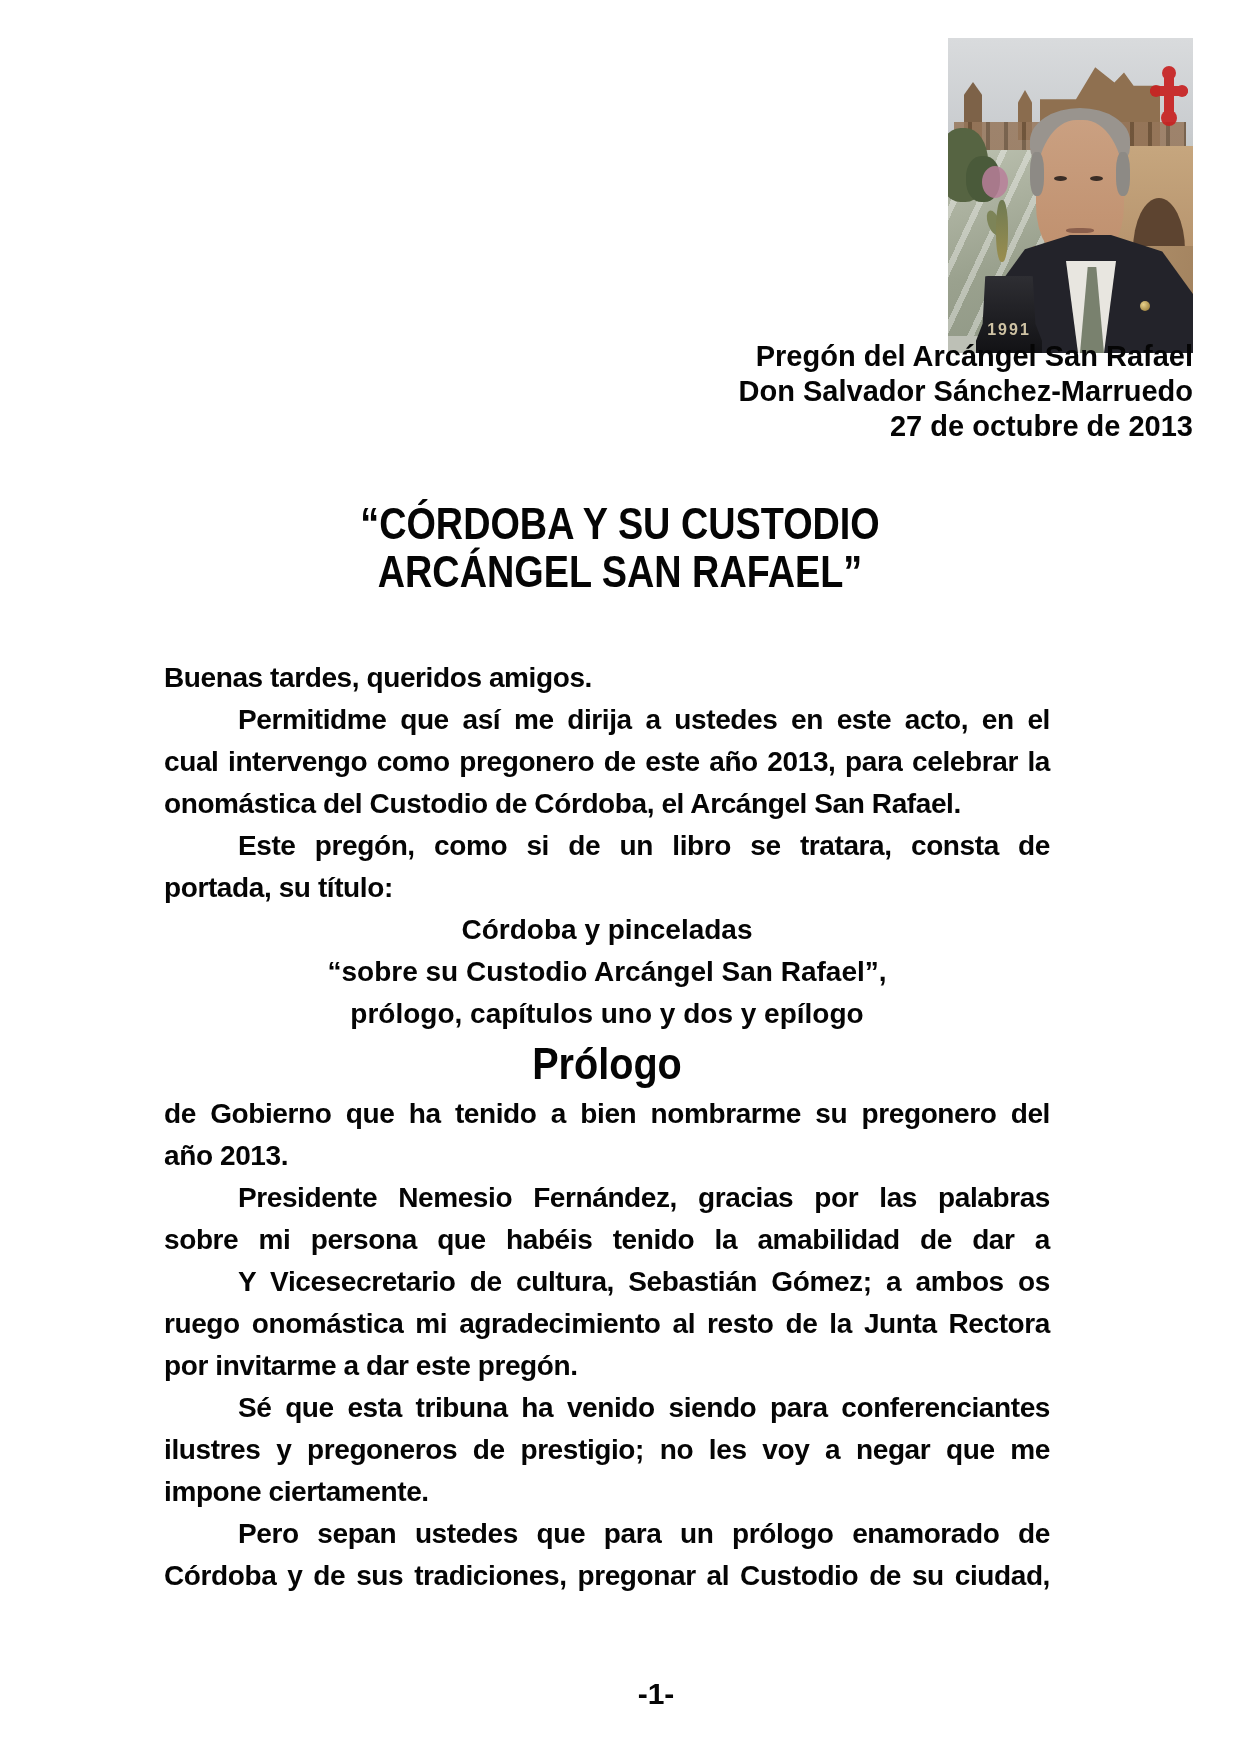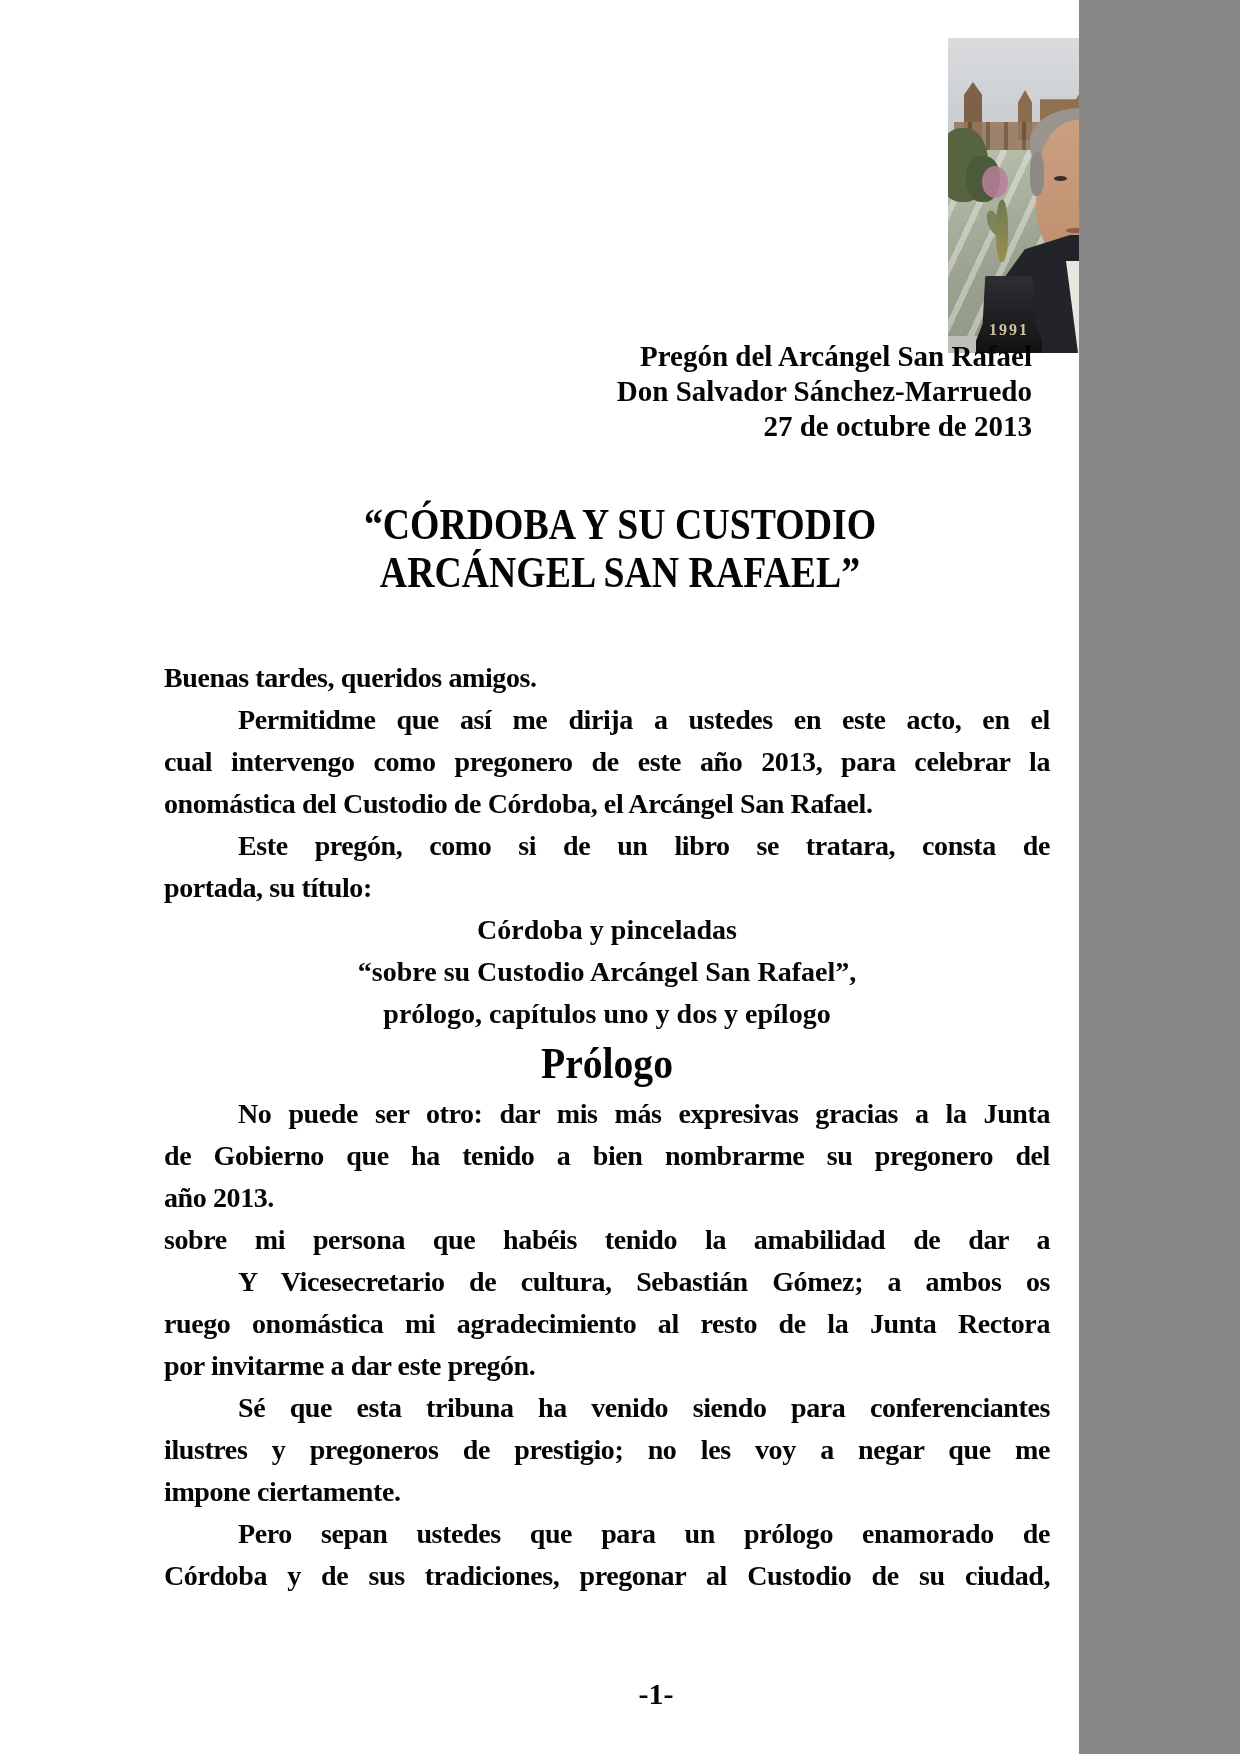--- a/index.html
+++ b/index.html
@@ -1,17 +1,17 @@
 <!DOCTYPE html>
 <html><head>
 <meta charset="utf-8">
 <style>
   html,body{margin:0;padding:0;background:#888;}
-  .page{position:relative;width:1043px;height:1754px;background:#fff;overflow:hidden;
-        font-family:Liberation Serif, serif;color:#050505;padding-left:36px;}
+  .page{position:relative;width:1240px;height:1754px;background:#fff;overflow:hidden;
+        font-family:Liberation Sans, sans-serif;color:#050505;}
 
   
   .photo{position:absolute;left:948px;top:38px;width:245px;height:315px;overflow:hidden;
          background:linear-gradient(#d9dbdd,#c9cccf 30%,#bdc0b6 48%);}
   .city{position:absolute;left:0;top:20px;width:100%;height:92px;}
   .tower-left{position:absolute;left:16px;top:24px;width:18px;height:58px;background:#7d6248;
               clip-path:polygon(50% 0,100% 22%,100% 100%,0 100%,0 22%);}
   .tower-left2{position:absolute;left:70px;top:32px;width:14px;height:50px;background:#8a6c4e;
               clip-path:polygon(50% 0,100% 25%,100% 100%,0 100%,0 25%);}
   .cath-main{position:absolute;left:92px;top:6px;width:120px;height:84px;background:#8f7050;
@@ -151,23 +151,23 @@
       <div class="ln left">Buenas tardes, queridos amigos.</div>
       <div class="ln jus ind">Permitidme que así me dirija a ustedes en este acto, en el</div>
       <div class="ln jus">cual intervengo como pregonero de este año 2013, para celebrar la</div>
       <div class="ln left">onomástica del Custodio de Córdoba, el Arcángel San Rafael.</div>
       <div class="ln jus ind">Este pregón, como si de un libro se tratara, consta de</div>
       <div class="ln left">portada, su título:</div>
       <div class="ln ctr">Córdoba y pinceladas</div>
       <div class="ln ctr">“sobre su Custodio Arcángel San Rafael”,</div>
       <div class="ln ctr">prólogo, capítulos uno y dos y epílogo</div>
       <div class="ln head">Prólogo</div>
-      <div class="ln jus ind">No puede ser otro: dar mis más expresivas gracias a la Junta</div>
       <div class="ln jus">de Gobierno que ha tenido a bien nombrarme su pregonero del</div>
       <div class="ln left">año 2013.</div>
+      <div class="ln jus ind">Presidente Nemesio Fernández, gracias por las palabras</div>
       <div class="ln jus">sobre mi persona que habéis tenido la amabilidad de dar a</div>
       <div class="ln jus ind">Y Vicesecretario de cultura, Sebastián Gómez; a ambos os</div>
       <div class="ln jus">ruego onomástica mi agradecimiento al resto de la Junta Rectora</div>
       <div class="ln left">por invitarme a dar este pregón.</div>
       <div class="ln jus ind">Sé que esta tribuna ha venido siendo para conferenciantes</div>
       <div class="ln jus">ilustres y pregoneros de prestigio; no les voy a negar que me</div>
       <div class="ln left">impone ciertamente.</div>
       <div class="ln jus ind">Pero sepan ustedes que para un prólogo enamorado de</div>
       <div class="ln jus">Córdoba y de sus tradiciones, pregonar al Custodio de su ciudad,</div>
     </div>

